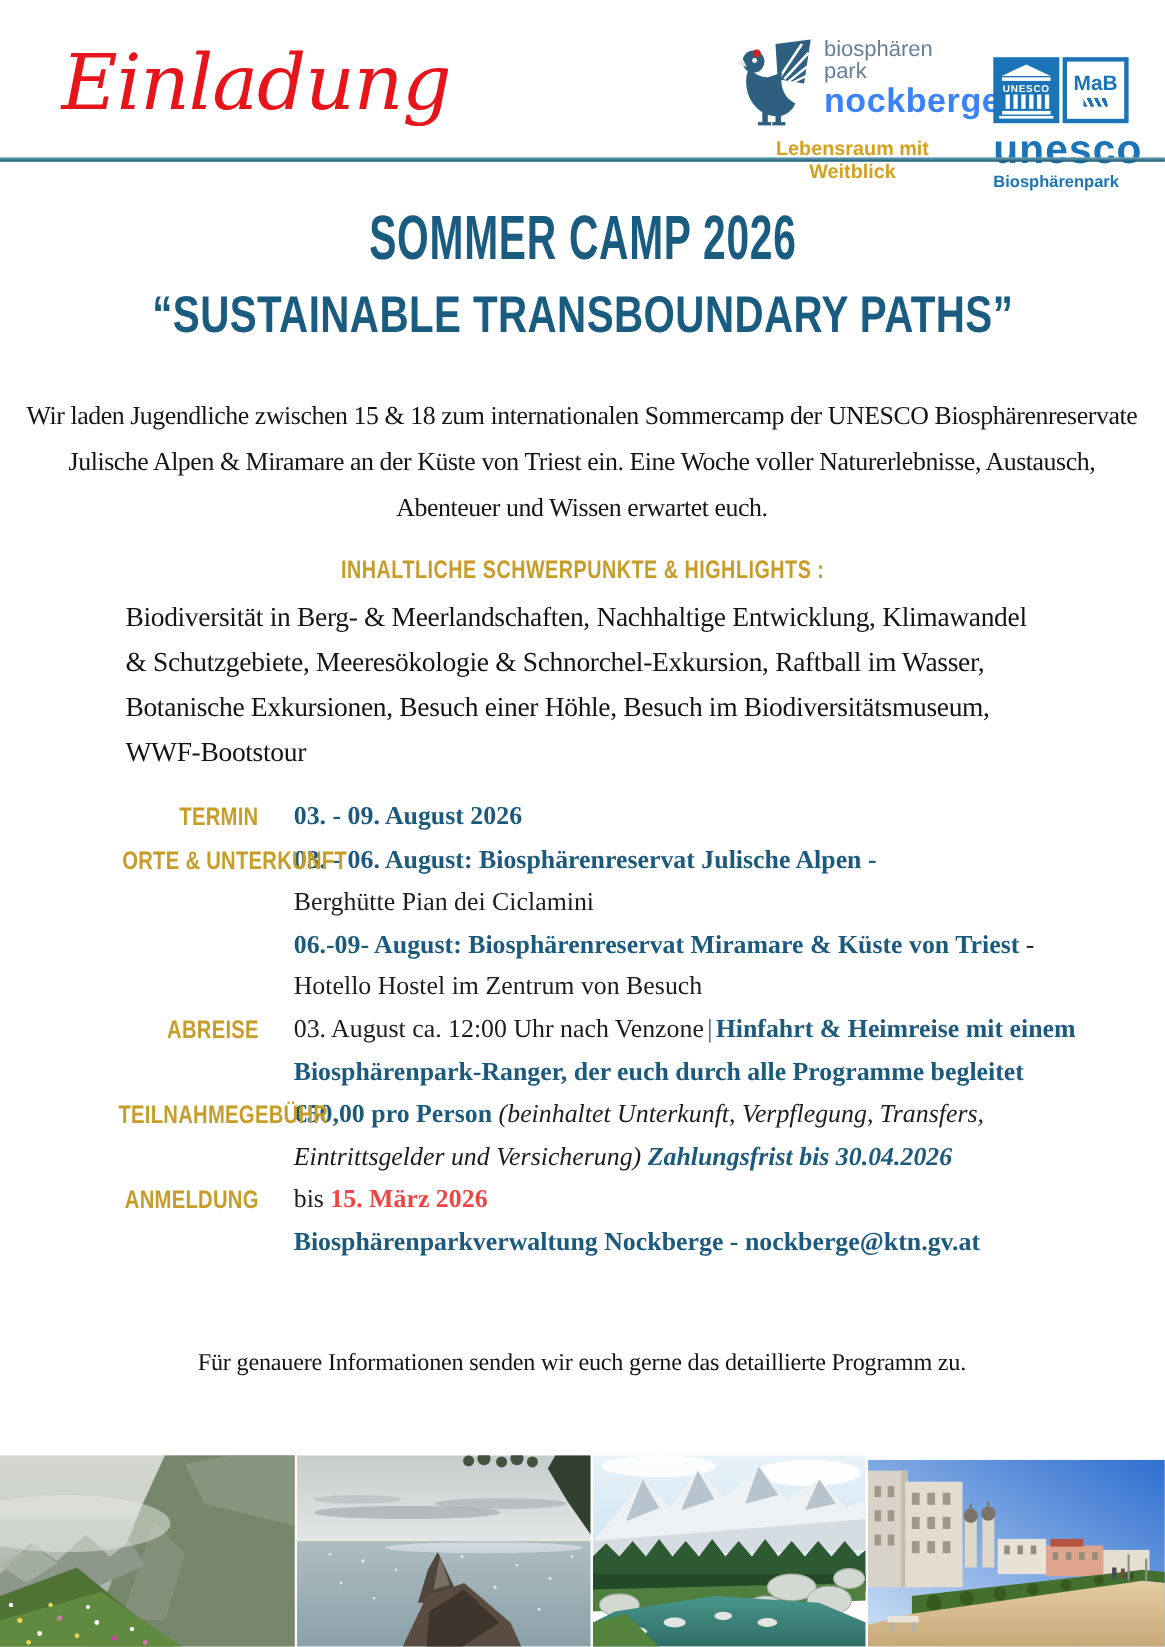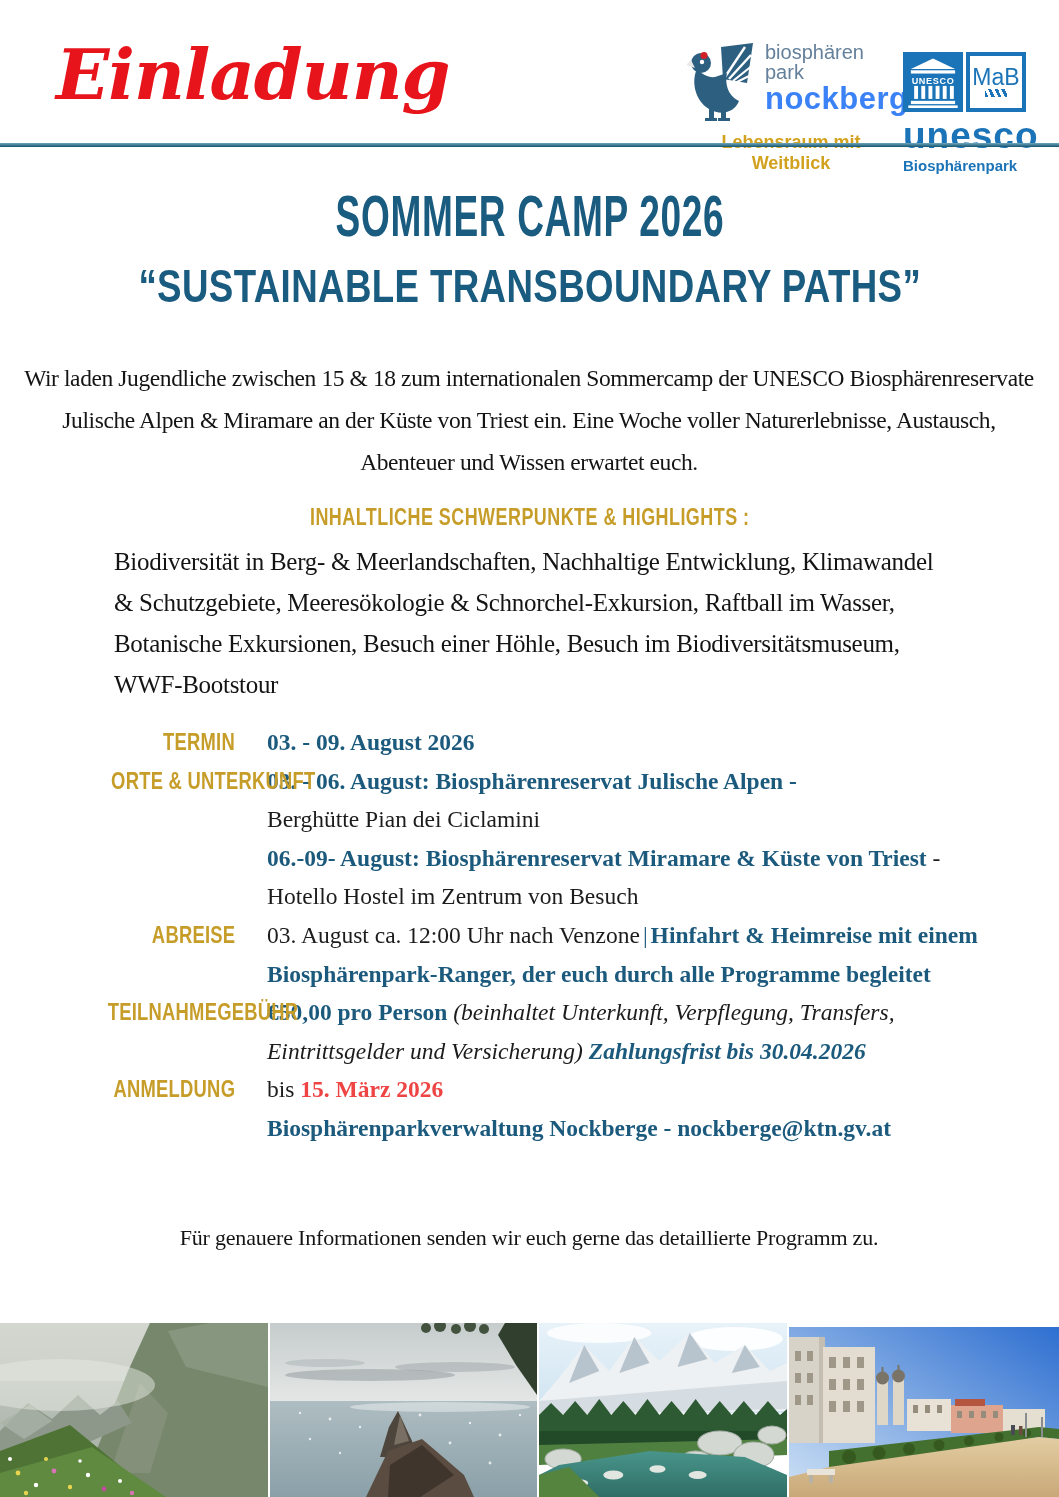--- a/index.html
+++ b/index.html
@@ -3,38 +3,38 @@
 <meta charset="utf-8">
 <style>
   html,body{margin:0;padding:0;}
   body{
     width:1059px;height:1497px;position:relative;overflow:hidden;
     background:#ffffff;font-family:"Liberation Serif",serif;color:#1d1d1d;
   }
   
   .einladung{
     position:absolute;top:40px;left:56px;
-    font-family:"DejaVu Serif",serif;font-style:italic;font-weight:700;
+    font-family:"DejaVu Serif",serif;font-style:italic;font-weight:400;
     font-size:70px;line-height:1;color:#e8141b;letter-spacing:-1px;
   }
-  .logos{position:absolute;top:27px;right:16px;display:flex;align-items:flex-end;gap:8px;}
+  .logos{position:absolute;top:27px;right:16px;display:flex;align-items:center;gap:24px;}
   .logo-nock{width:208px;display:flex;flex-direction:column;}
   .nock-top{display:flex;align-items:flex-start;}
   .nock-bird{width:70px;height:82px;flex:0 0 auto;}
   .nock-text{margin-left:8px;font-family:"Liberation Sans",sans-serif;}
   .nock-l1,.nock-l2{font-size:20px;line-height:20px;color:#64809b;}
   .nock-name{font-size:31px;line-height:34px;font-weight:700;color:#3b82f6;letter-spacing:.5px;}
   .nock-tagline{margin-top:8px;font-family:"Liberation Sans",sans-serif;font-weight:700;
     font-size:18px;color:#d2a21f;text-align:center;width:100%;}
   .logo-unesco{width:140px;display:flex;flex-direction:column;margin-top:25px;}
   .u-squares{display:flex;gap:3px;}
   .u-emblem{width:60px;height:60px;background:#1b74b8;display:flex;align-items:center;justify-content:center;}
   .u-mab{width:60px;height:60px;background:#fff;border:4px solid #1b74b8;box-sizing:border-box;
     display:flex;flex-direction:column;align-items:center;justify-content:center;color:#1b74b8;}
-  .mab-t{font-family:"Liberation Sans",sans-serif;font-weight:400;font-size:23px;line-height:20px;}
+  .mab-t{font-family:"Liberation Sans",sans-serif;font-weight:700;font-size:19px;line-height:20px;}
   .mab-hatch{display:block;width:22px;height:8px;margin-top:2px;
     background:repeating-linear-gradient(65deg,#1b74b8 0 3px,transparent 3px 6px);}
   .u-word{font-family:"Liberation Sans",sans-serif;font-weight:700;font-size:37px;line-height:40px;
     color:#1b74b8;letter-spacing:1px;margin-top:4px;}
   .u-sub{font-family:"Liberation Sans",sans-serif;font-weight:700;font-size:15px;color:#1b74b8;margin-top:1px;}
   .divider{position:absolute;top:143px;left:0;width:1059px;height:4px;
     background:linear-gradient(#6fa7bd,#14546f);}
   
   .cond{display:inline-block;white-space:nowrap;font-family:"Liberation Sans",sans-serif;font-weight:700;}
   .title1{position:absolute;top:183px;width:100%;text-align:center;color:#1a5b80;}

